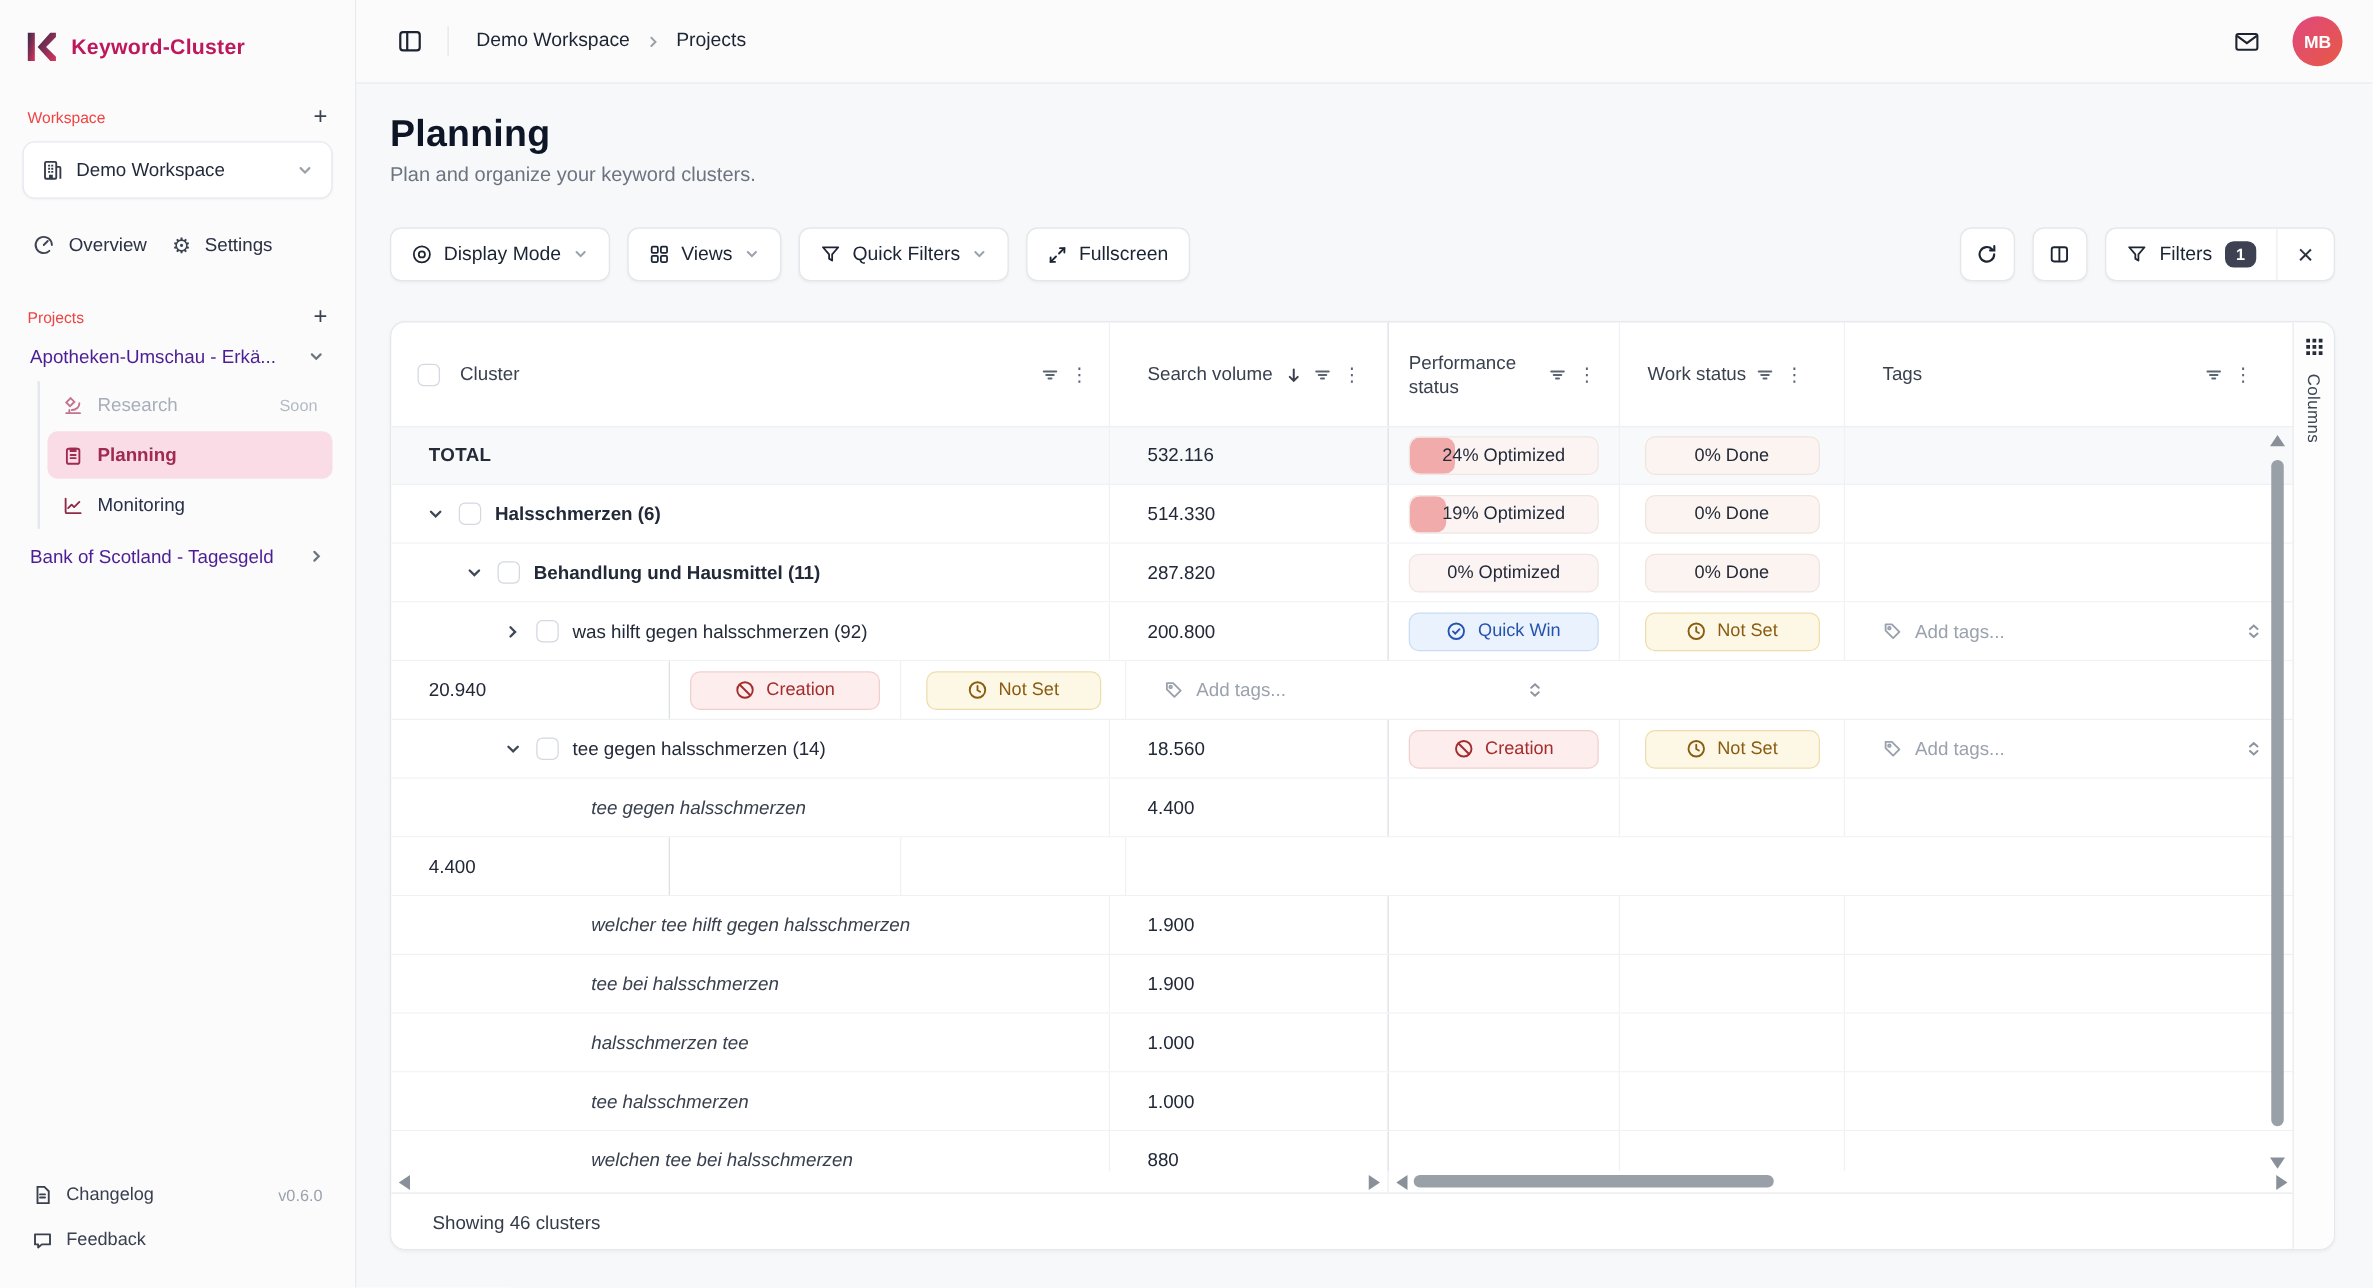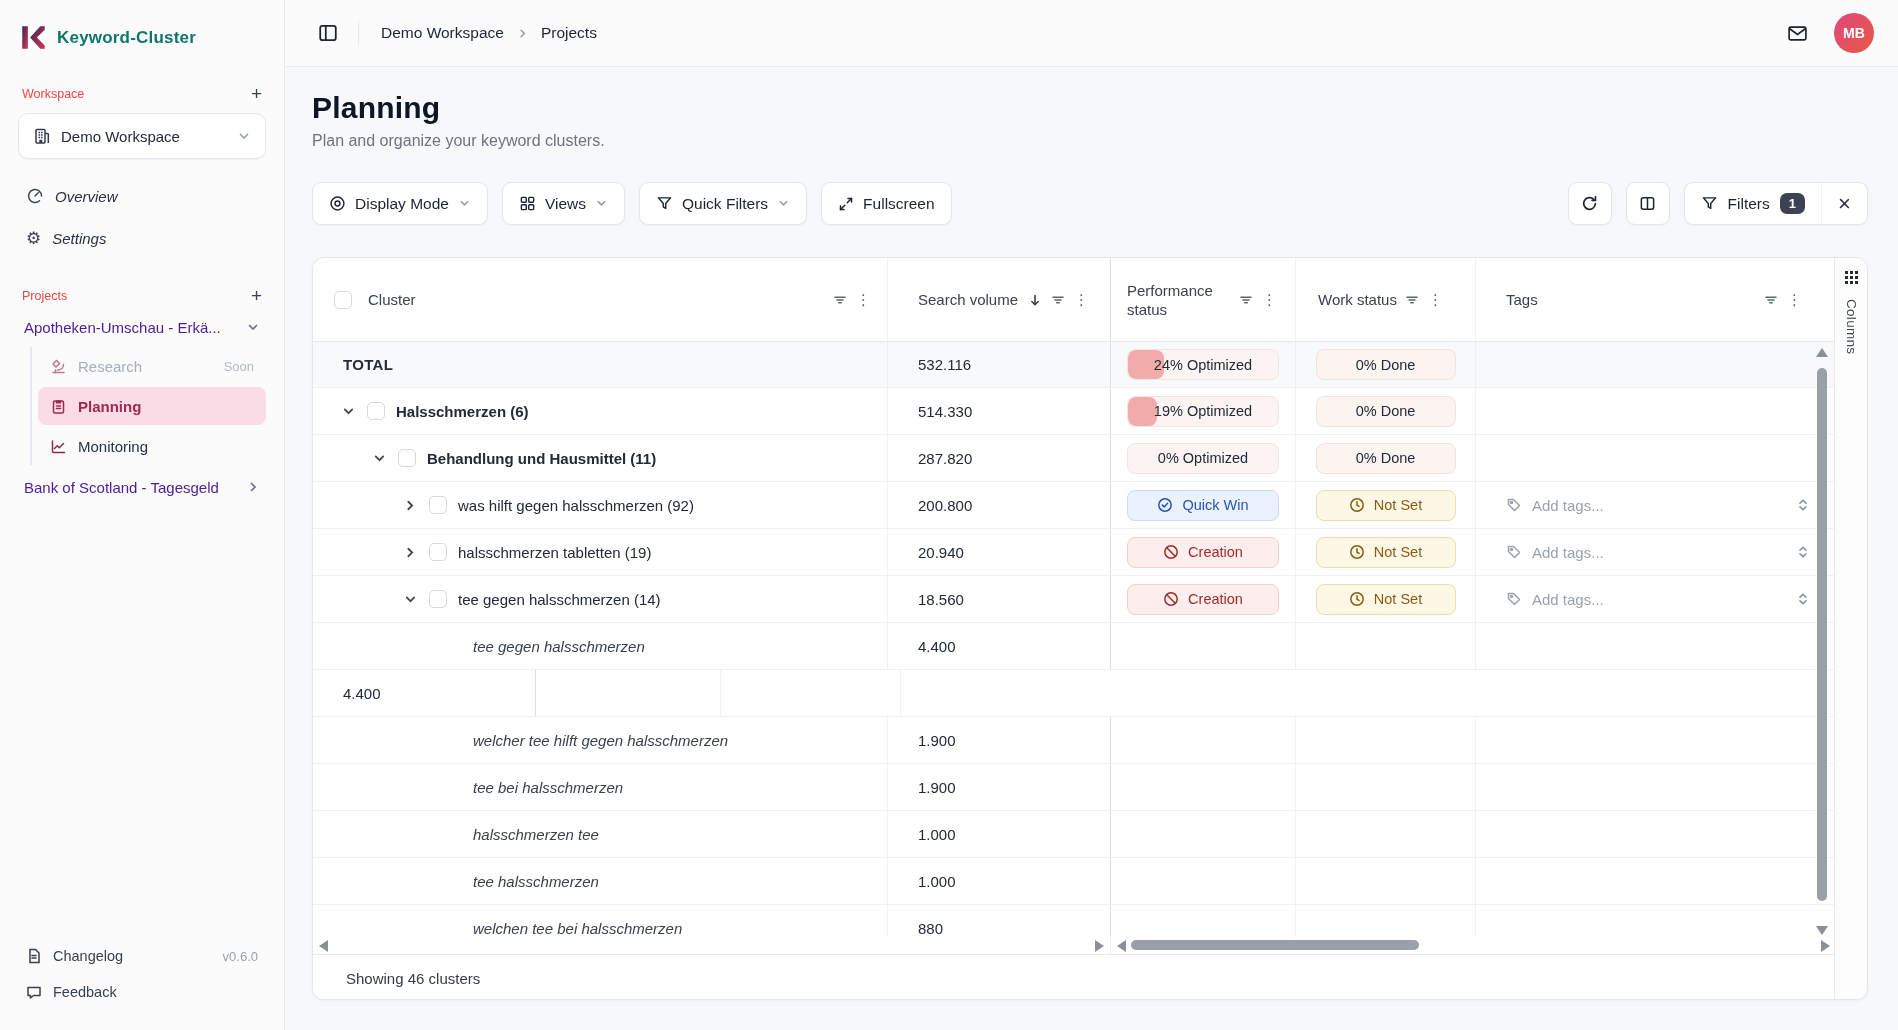--- a/index.html
+++ b/index.html
@@ -4,28 +4,28 @@
 <style>
   * { box-sizing: border-box; margin: 0; padding: 0; }
   html,body { width:1898px; height:1030px; overflow:hidden; }
   body { font-family:"Liberation Sans","DejaVu Sans",sans-serif; background:#f7f8fa; color:#1f2533; }
   svg { display:block; }
 
   
   .sidebar { position:absolute; left:0; top:0; width:285px; height:1030px; background:#fbfbfc;
              border-right:1px solid #e8eaee; display:flex; flex-direction:column; padding:24px 18px 20px 18px; }
   .logo-row { display:flex; align-items:center; gap:10px; padding-left:2px; }
-  .logo-title { font-size:17px; font-weight:700; color:#0f766e; letter-spacing:.2px; }
+  .logo-title { font-size:17px; font-weight:700; color:#be185d; letter-spacing:.2px; }
   .side-label-row { display:flex; align-items:center; justify-content:space-between; margin-top:34px; padding:0 4px; }
   .side-label { font-size:12.5px; color:#ef4444; }
   .plus-btn { font-size:19px; line-height:18px; color:#3c4350; cursor:pointer; font-weight:400; }
   .ws-btn { margin-top:10px; height:46px; background:#fff; border:1px solid #e5e8ee; border-radius:10px;
             display:flex; align-items:center; gap:10px; padding:0 14px; box-shadow:0 1px 2px rgba(16,24,40,.04); }
   .ws-btn .lbl { font-size:15px; font-weight:500; color:#232a3a; flex:1; }
-  .navlist { margin-top:18px; display:flex; flex-direction:column; gap:4px;font-style:italic; }
+  .navlist { margin-top:18px; display:flex; gap:4px; }
   .nav-item { display:flex; align-items:center; gap:11px; height:38px; padding:0 8px; border-radius:8px; font-size:15px; color:#2a3142; }
   .gear-glyph { font-size:17px; color:#3c4453; line-height:1; }
   .proj-row { display:flex; align-items:center; justify-content:space-between; height:36px; padding:0 6px; font-size:15px; color:#4c1d95; margin-top:4px; }
   .sub-group { margin-left:12px; border-left:2px solid #e5e8ec; padding-left:6px; margin-top:2px; display:flex; flex-direction:column; gap:2px; }
   .sub-item { display:flex; align-items:center; gap:11px; height:38px; padding:0 12px; border-radius:8px; font-size:15px; color:#28304) ; }
   .sub-item { color:#28304a; }
   .sub-item .grow { flex:1; }
   .sub-item.disabled { color:#a7aeb9; }
   .sub-item.disabled .soon { font-size:13px; color:#b3bac4; }
   .sub-item.active { background:#f9dce6; color:#a02a52; font-weight:600; }
@@ -516,31 +516,20 @@
                 </span>
                 <span class="updown">
                   <svg width="14" height="14" viewBox="0 0 14 14" fill="none" stroke="currentColor" stroke-width="1.6" stroke-linecap="round">
                     <polyline points="4,5.2 7,2.4 10,5.2"></polyline>
                     <polyline points="4,8.8 7,11.6 10,8.8"></polyline>
                   </svg>
                 </span>
               </div>
             </div>
             <div class="trow">
-              <div class="cell c-cluster">
-                <span class="ctrl" style="padding-left:90px">
-                  <span class="chev">
-                    <svg width="15" height="15" viewBox="0 0 14 14" fill="none" stroke="currentColor" stroke-width="1.7" stroke-linecap="round">
-                      <polyline points="5,3.5 8.5,7 5,10.5"></polyline>
-                    </svg>
-                  </span>
-                  <span class="cbx"></span>
-                  <span class="clabel">halsschmerzen tabletten (19)</span>
-                </span>
-              </div>
               <div class="cell c-sv">
                 <span class="svnum">20.940</span>
               </div>
               <div class="cell c-perf">
                 <div class="badge b-cr">
                   <span>
                     <svg width="16" height="16" viewBox="0 0 16 16" fill="none" stroke="currentColor" stroke-width="1.5">
                       <circle cx="8" cy="8" r="6.2"></circle>
                       <line x1="3.8" y1="3.8" x2="12.2" y2="12.2"></line>
                     </svg>

